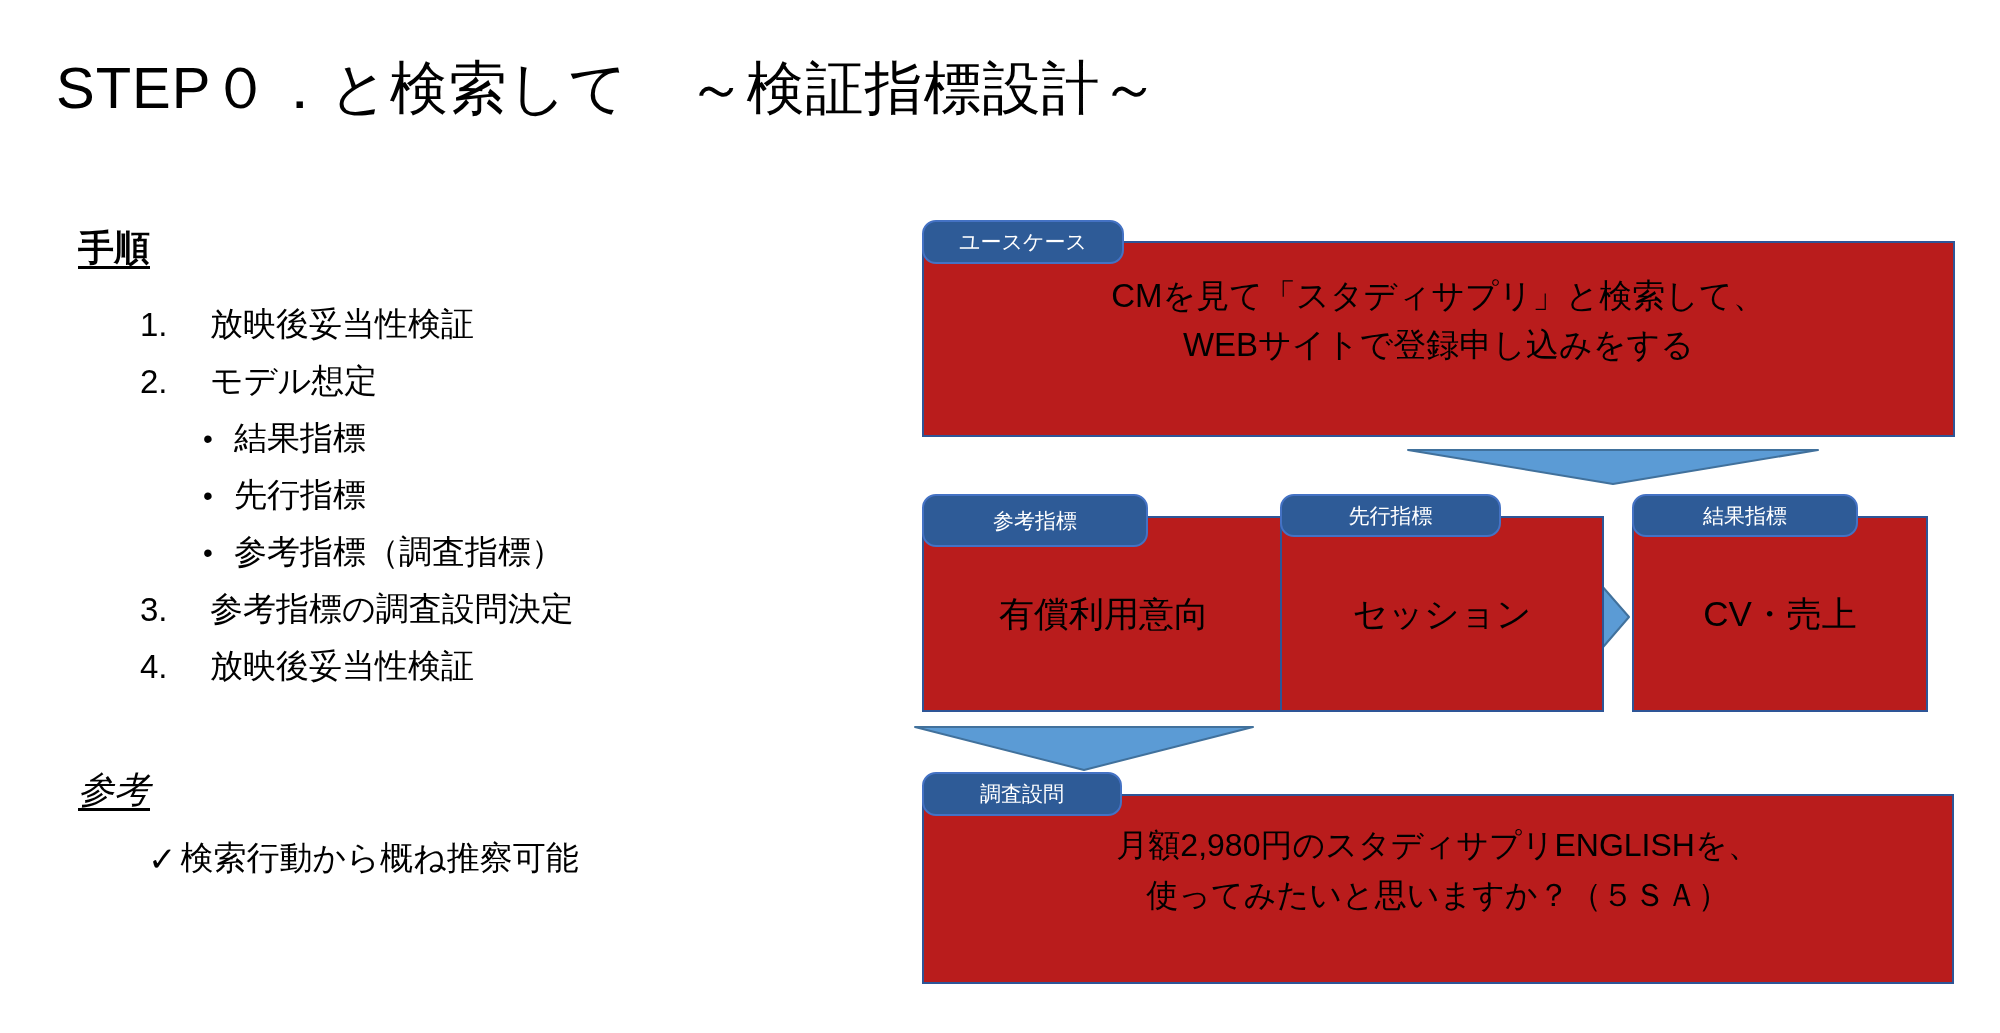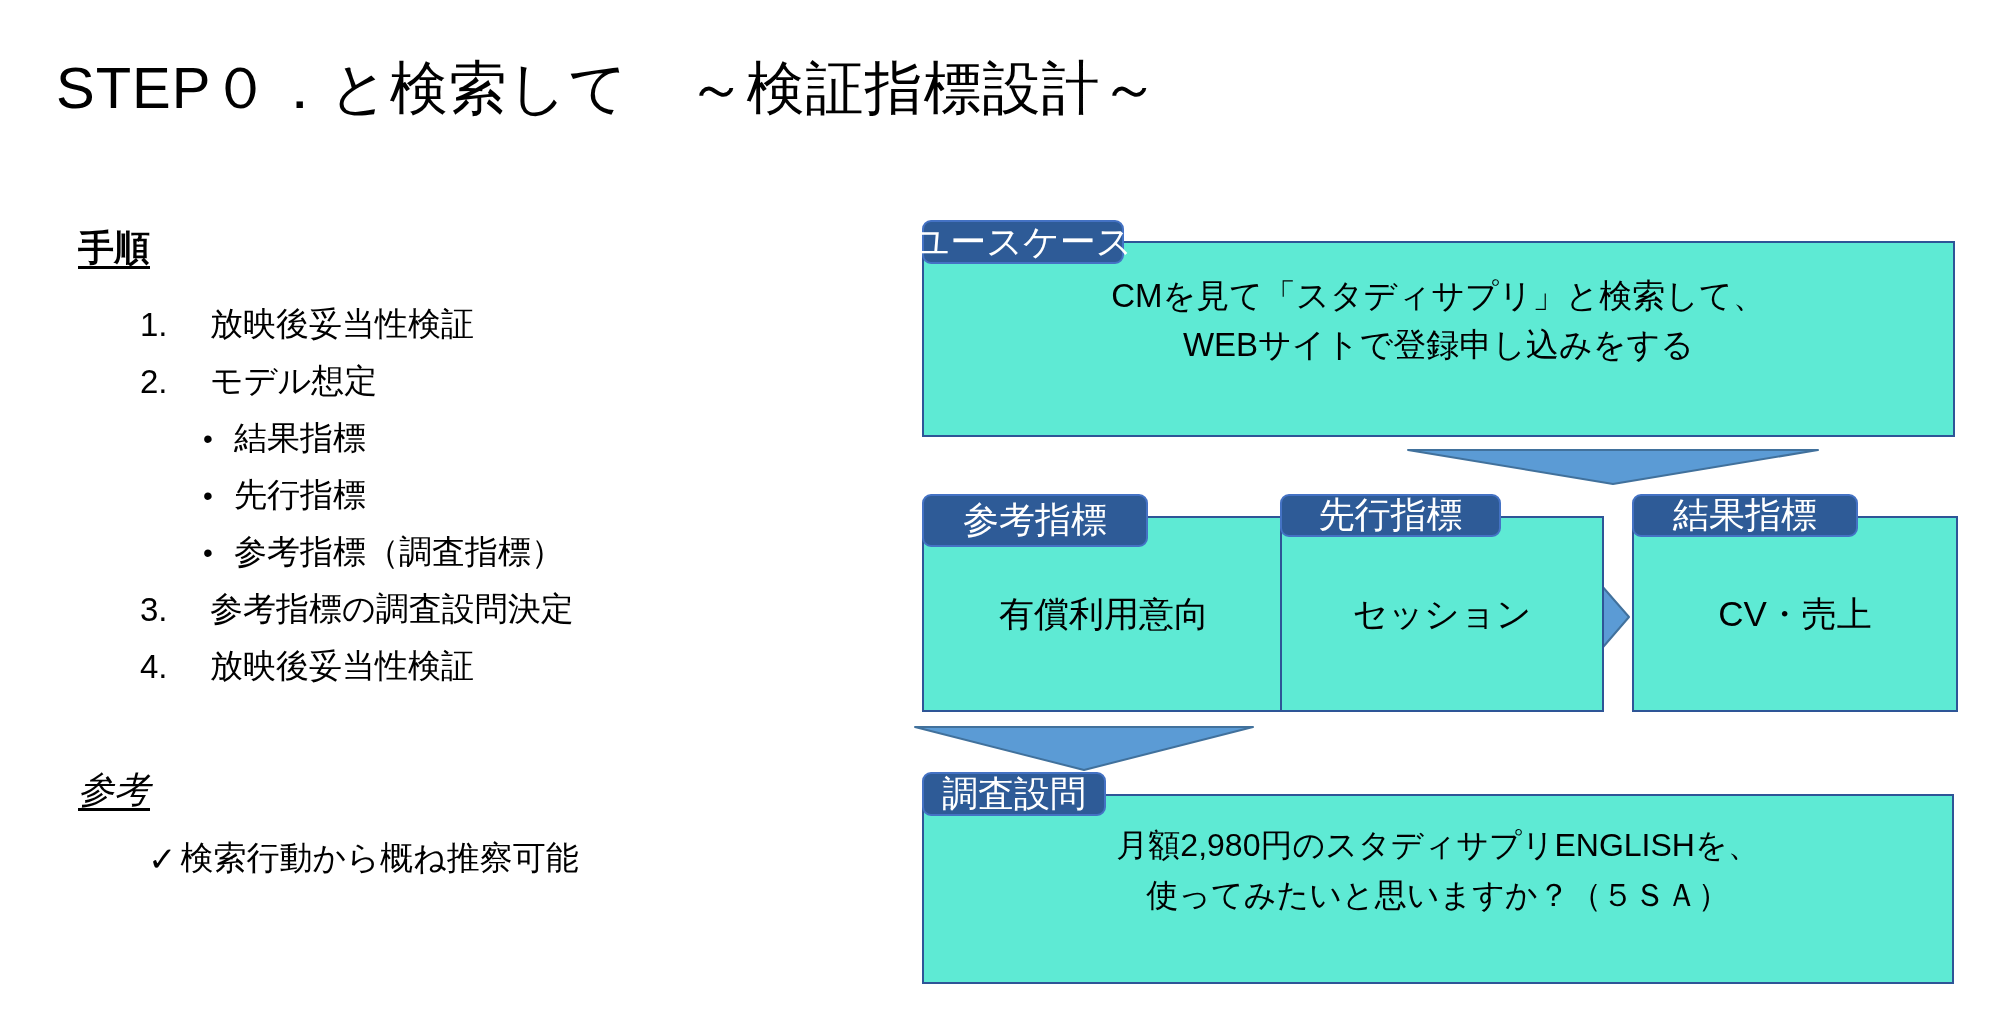--- a/index.html
+++ b/index.html
@@ -87,31 +87,31 @@
   }
   .arrows polygon {
     fill: var(--arrow-fill);
     stroke: var(--arrow-stroke);
     stroke-width: 2;
     stroke-linejoin: round;
   }
   .dbox {
     position: absolute;
     z-index: 2;
-    background: #5eead4;
+    background: #b91c1c;
     border: 2px solid var(--box-border);
   }
   .tab {
     position: absolute;
     z-index: 3;
     background: var(--tab-fill);
     border: 2px solid var(--tab-border);
-    border-radius: 9px;
+    border-radius: 14px;
     color: var(--tab-text);
-    font-size: 36px;
+    font-size: 21px;
     display: flex;
     align-items: center;
     justify-content: center;
     white-space: nowrap;
   }
   .center-lines { text-align: center; }
   .usecase-tab { left: 922px; top: 220px; width: 202px; height: 44px; }
   .usecase-box {
     left: 922px; top: 241px; width: 1033px; height: 196px;
     padding-top: 28px; font-size: 33px; line-height: 49px;
@@ -119,22 +119,22 @@
   .m-tab1 { left: 922px;  top: 494px; width: 226px; height: 53px; }
   .m-tab2 { left: 1280px; top: 494px; width: 221px; height: 43px; }
   .m-tab3 { left: 1632px; top: 494px; width: 226px; height: 43px; }
   .m-box  {
     top: 516px; height: 196px;
     display: flex; align-items: center; justify-content: center;
     font-size: 35px; white-space: nowrap;
   }
   .m-box1 { left: 922px;  width: 364px; }
   .m-box2 { left: 1280px; width: 324px; }
-  .m-box3 { left: 1632px; width: 326px; }
-  .survey-tab { left: 922px; top: 772px; width: 184px; height: 44px; }
+  .m-box3 { left: 1632px; width: 296px; }
+  .survey-tab { left: 922px; top: 772px; width: 200px; height: 44px; }
   .survey-box {
     left: 922px; top: 794px; width: 1032px; height: 190px;
     padding-top: 24px; font-size: 32px; line-height: 50px;
   }
 </style>
 </head>
 <body>
 
 <div id="slide">
 

